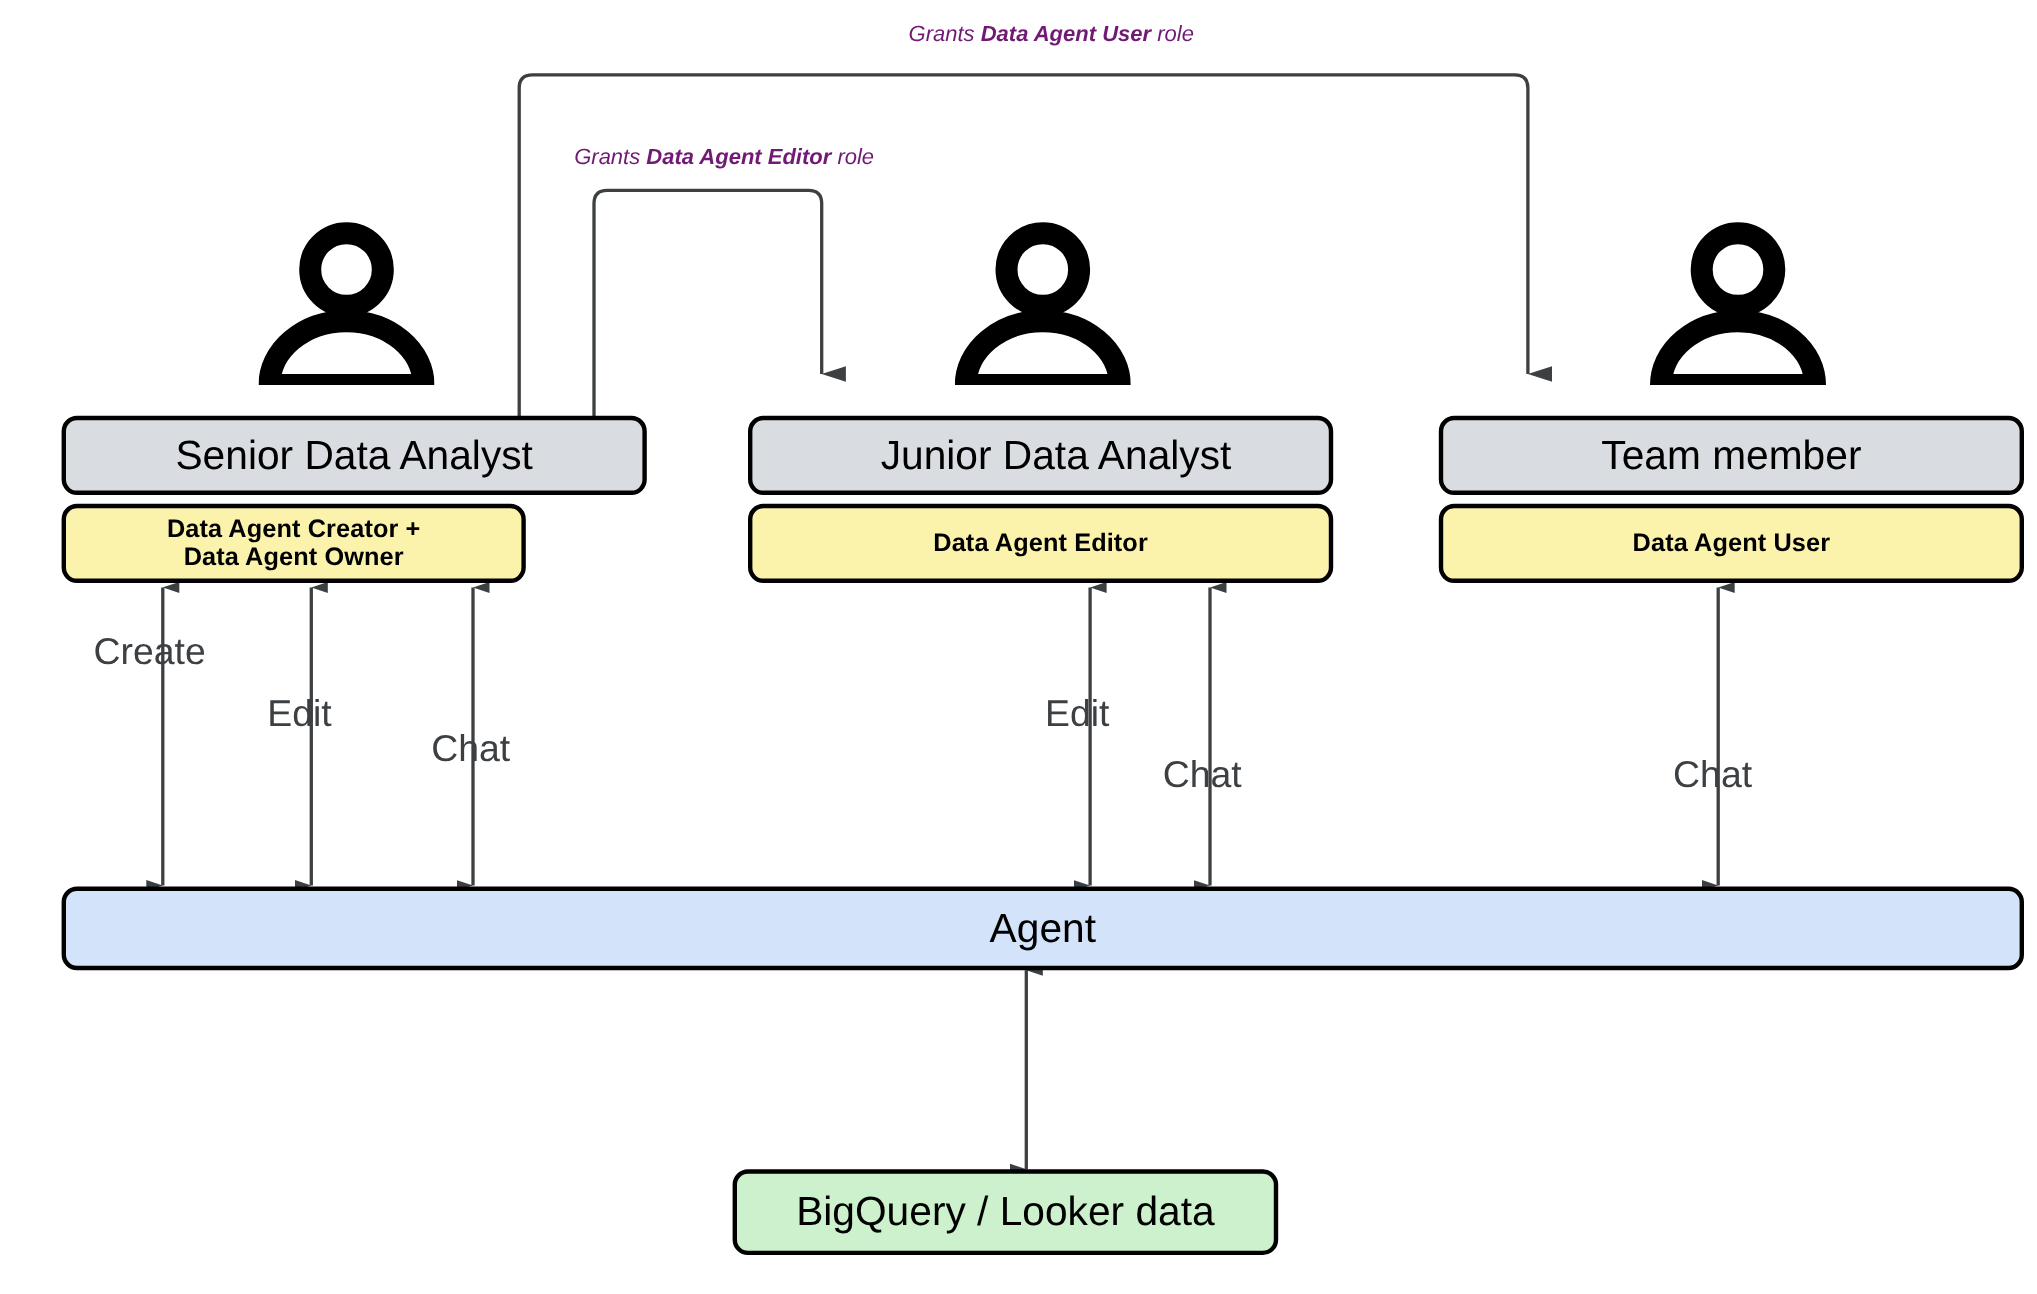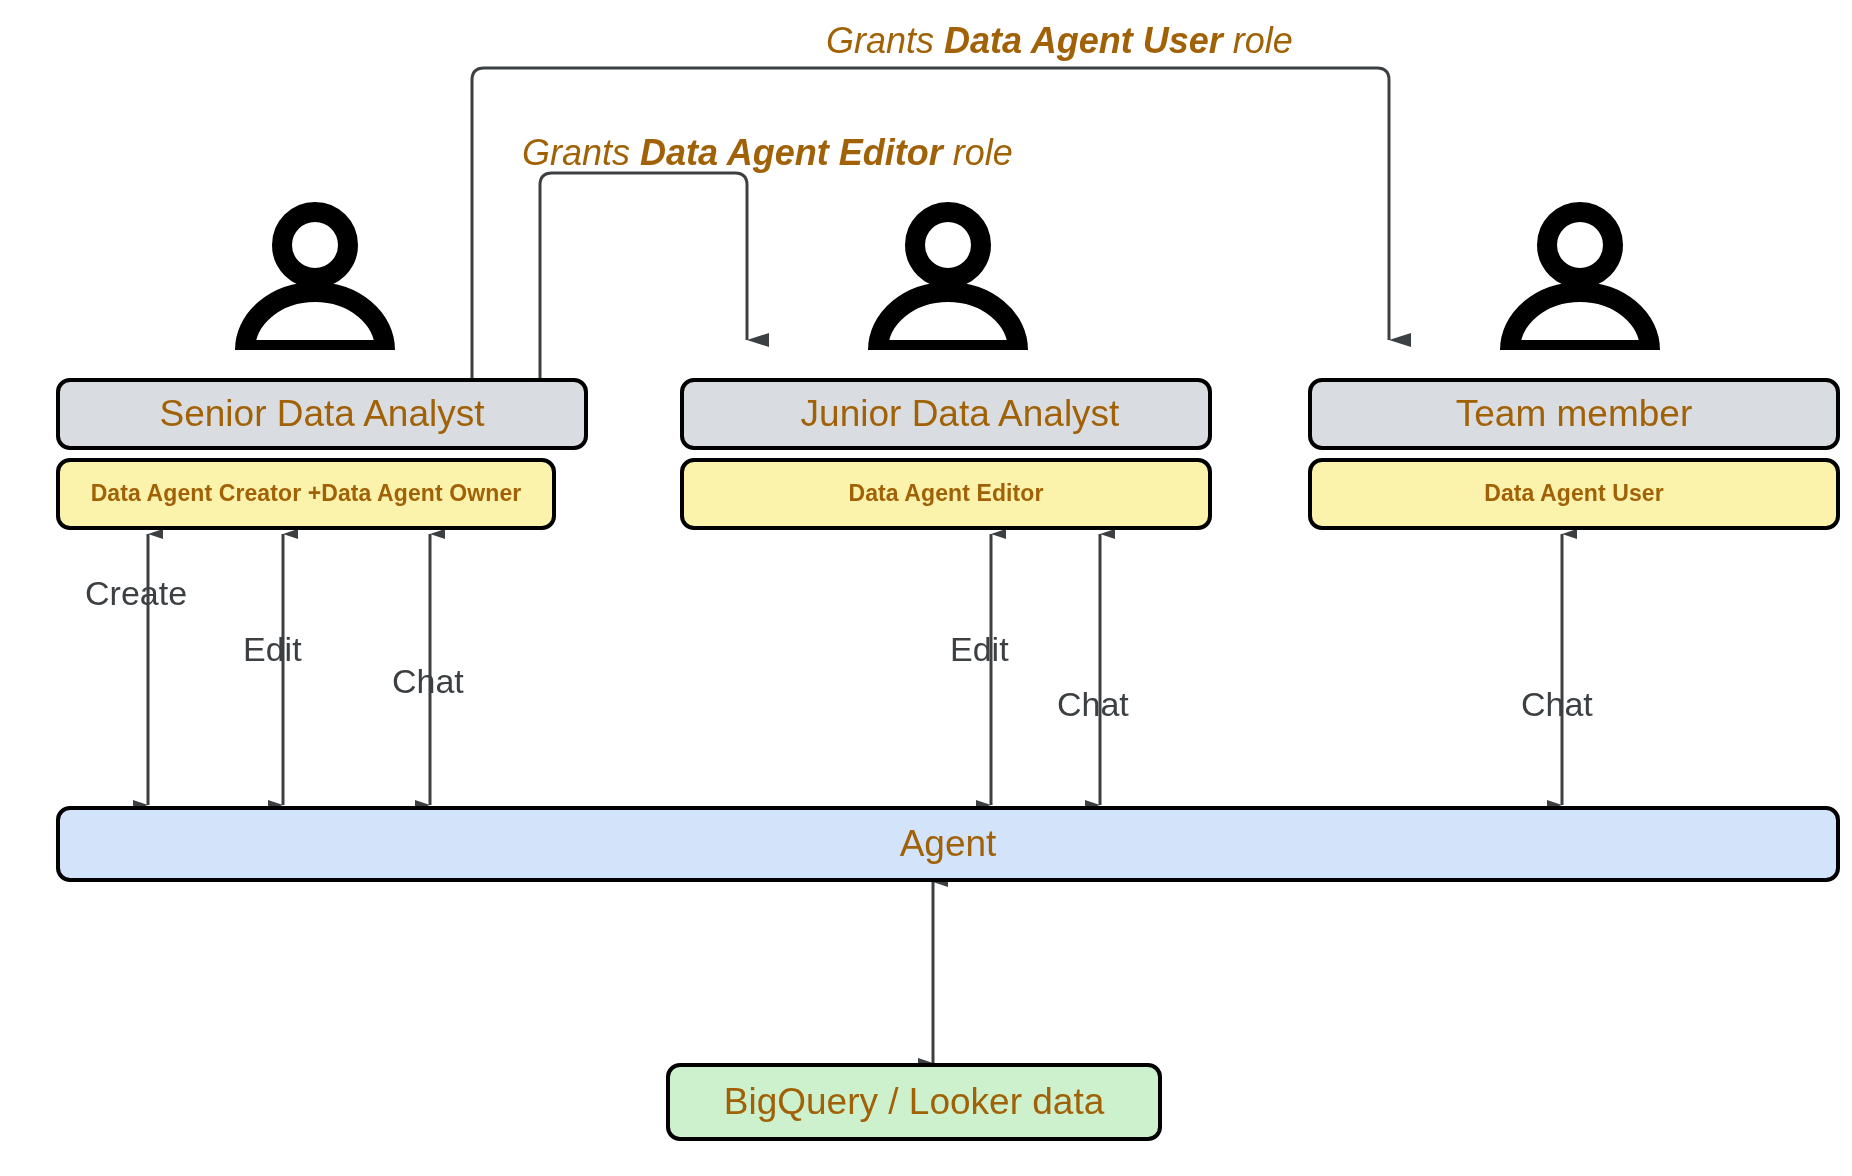--- a/index.html
+++ b/index.html
@@ -38,21 +38,21 @@
   
   .node {
     position: absolute;
     box-sizing: border-box;
     border: 4px solid #000000;
     border-radius: 14px;
     display: flex;
     align-items: center;
     justify-content: center;
     text-align: center;
-    color: #a16207;
+    color: #000000;
     line-height: 1.12;
   }
   .role-head {
     background: #d9dce0;
     font-size: 37px;
     font-weight: 400;
   }
   .role-perm {
     background: #fbf2ab;
     font-size: 23px;
@@ -72,22 +72,22 @@
 
   
   .edge-label {
     position: absolute;
     color: #3c4043;
     font-size: 34px;
     white-space: nowrap;
   }
   .grant-label {
     position: absolute;
-    color: #a16207;
-    font-size: 36px;
+    color: #701a75;
+    font-size: 20px;
     font-style: italic;
     white-space: nowrap;
   }
   .grant-label b {
     font-weight: bold;
     font-style: italic;
   }
 </style>
 </head>
 <body>
@@ -166,21 +166,21 @@
   <div class="person" style="left:1500px; top:200px;">
     <svg viewBox="0 0 160 150" width="160" height="150">
       <circle cx="80" cy="45" r="33" fill="none" stroke="#000" stroke-width="20"></circle>
       <path d="M10,150 A70,58 0 0 1 150,150 Z" fill="none" stroke="#000" stroke-width="20"></path>
     </svg>
   </div>
 
   <div class="node role-head" style="left:56px; top:378px; width:532px; height:72px;">
     <span>Senior Data Analyst</span>
   </div>
-  <div class="node role-perm" style="left:56px; top:458px; width:500px; height:72px; flex-direction:row;">
+  <div class="node role-perm" style="left:56px; top:458px; width:422px; height:72px; flex-direction:column;">
     <span>Data Agent Creator +</span>
     <span>Data Agent Owner</span>
   </div>
 
   <div class="node role-head" style="left:680px; top:378px; width:532px; height:72px;padding-left:28px;">
     <span>Junior Data Analyst</span>
   </div>
   <div class="node role-perm" style="left:680px; top:458px; width:532px; height:72px;">
     <span>Data Agent Editor</span>
   </div>

